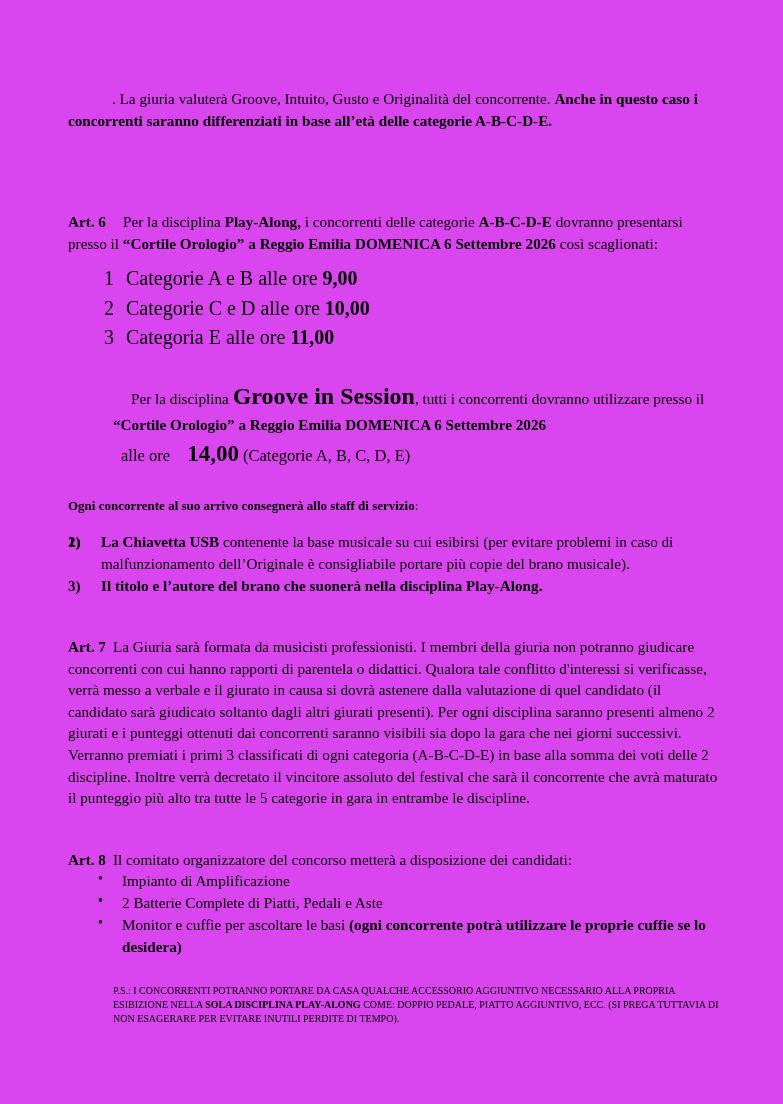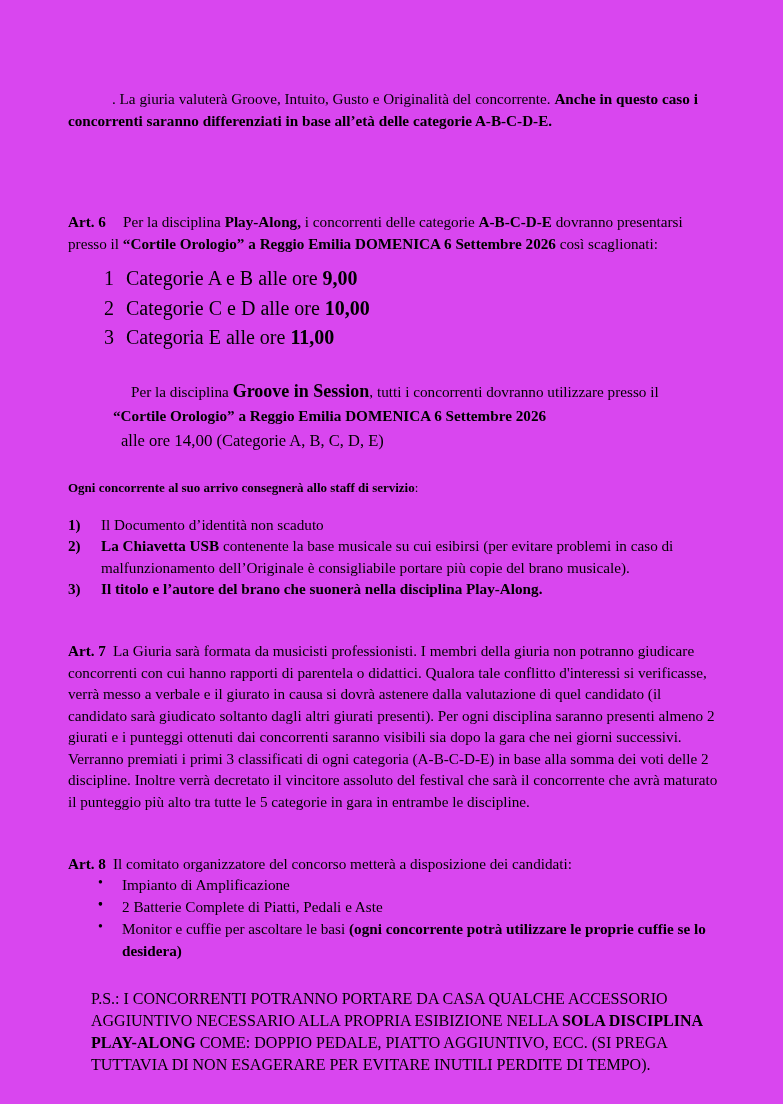--- a/index.html
+++ b/index.html
@@ -75,22 +75,22 @@
   }
   
   .block-groove {
     margin-left: 45px;
     font-size: 15.2px;
     line-height: 1.5;
   }
   .block-groove .l1 { text-indent: 18px; }
   .block-groove .l2 { font-weight: bold; }
   .block-groove .l3 { text-indent: 8px; font-size: 16.5px; }
-  .groove-title { font-size: 18px; font-weight: bold; }
-  .hour-big { font-size: 17px; font-weight: normal; }
+  .groove-title { font-size: 24px; font-weight: bold; }
+  .hour-big { font-size: 23px; font-weight: bold; margin-left: 13px; }
   .sched-hour { font-weight: bold; font-size: 20px; }
 
   
   .heading-consign {
     font-size: 13px;
     font-weight: bold;
     line-height: 1.4;
   }
   .heading-consign .plain { font-weight: normal; }
 
@@ -124,23 +124,23 @@
     line-height: 1.45;
   }
   ul.equip-list > li .bullet {
     position: absolute;
     left: 30px;
     top: -1px;
     font-size: 14px;
   }
   
   .block-ps {
-    margin-left: 23px;
+    margin-left: 45px;
     line-height: 1.38;
-    font-size: 16px;
+    font-size: 10px;
   }
 </style>
 </head>
 <body>
 
 <div id="page">
   <div class="doc-body">
 
     <p class="para para-opening"><span>. La giuria valuterà Groove, Intuito, Gusto e Originalità del concorrente. </span><b>Anche in questo caso i concorrenti saranno differenziati in base all’età delle categorie A-B-C-D-E.</b></p>
 
@@ -164,21 +164,21 @@
       <p class="para l3"><span>alle ore </span><b class="hour-big">14,00</b><span> (Categorie A, B, C, D, E)</span></p>
     </div>
 
     <div class="gap-md"></div>
 
     <p class="para heading-consign"><span>Ogni concorrente al suo arrivo consegnerà allo staff di servizio</span><span class="plain">:</span></p>
 
     <div class="gap-sm"></div>
 
     <ol class="paren-list">
-      <li><span class="num">1)</span><span>Il Documento d’identità non scaduto</span></li>
+      <li><span class="num">1)</span></li>
       <li><span class="num">2)</span><b>La Chiavetta USB</b><span> contenente la base musicale su cui esibirsi (per evitare problemi in caso di malfunzionamento dell’Originale è consigliabile portare più copie del brano musicale).</span></li>
       <li><span class="num">3)</span><b>Il titolo e l’autore del brano che suonerà nella disciplina Play-Along.</b></li>
     </ol>
 
     <div class="gap-lg"></div>
 
     <p class="para"><span class="art-label">Art. 7</span><span class="art-gap-narrow"></span><span>La Giuria sarà formata da musicisti professionisti. I membri della giuria non potranno giudicare concorrenti con cui hanno rapporti di parentela o didattici. Qualora tale conflitto d'interessi si verificasse, verrà messo a verbale e il giurato in causa si dovrà astenere dalla valutazione di quel candidato (il candidato sarà giudicato soltanto dagli altri giurati presenti). Per ogni disciplina saranno presenti almeno 2 giurati e i punteggi ottenuti dai concorrenti saranno visibili sia dopo la gara che nei giorni successivi. Verranno premiati i primi 3 classificati di ogni categoria (A-B-C-D-E) in base alla somma dei voti delle 2 discipline. Inoltre verrà decretato il vincitore assoluto del festival che sarà il concorrente che avrà maturato il punteggio più alto tra tutte le 5 categorie in gara in entrambe le discipline.</span></p>
 
     <div class="gap-lg"></div>
 

